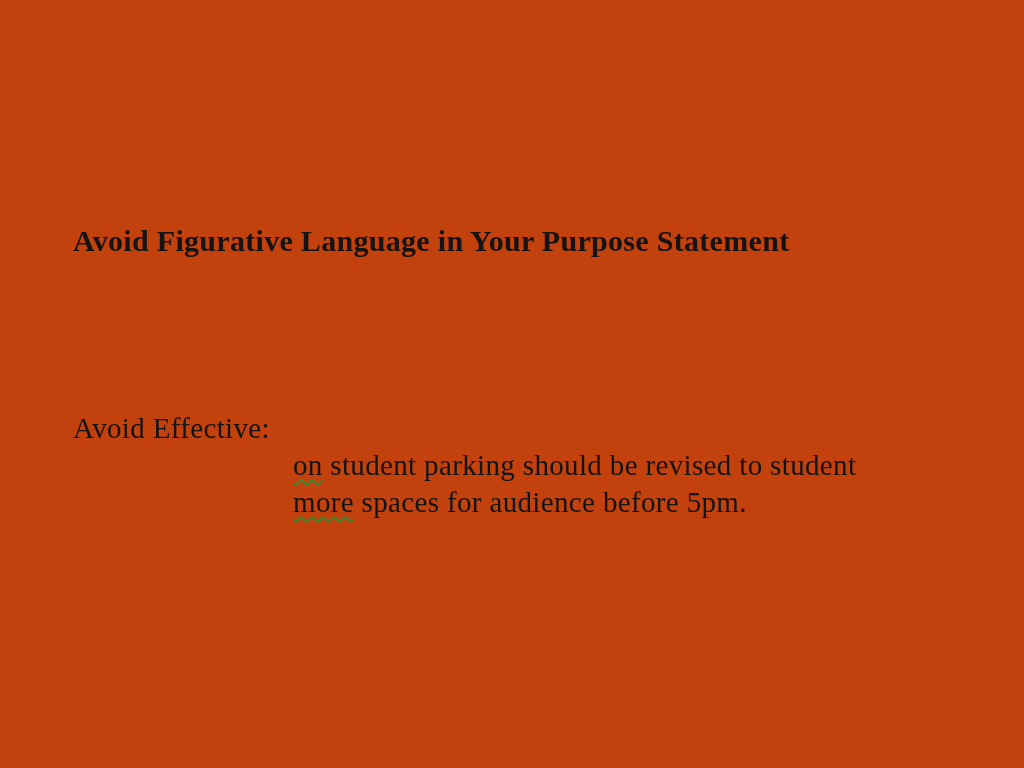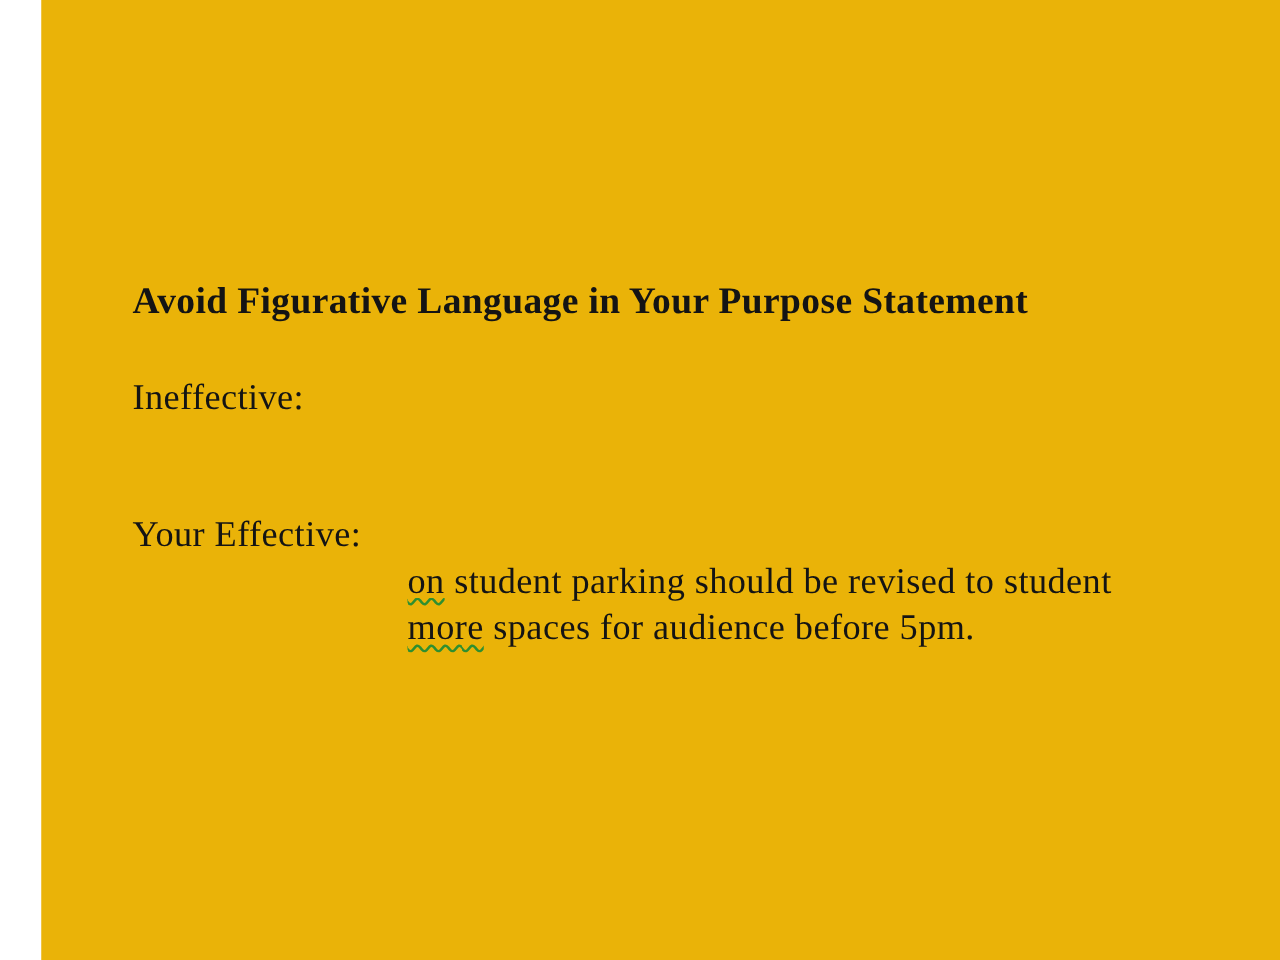--- a/index.html
+++ b/index.html
@@ -11,22 +11,21 @@
     height: 768px;
     background: #ffffff;
     font-family: "Liberation Serif", serif;
     color: #141414;
     position: relative;
     overflow: hidden;
   }
   .page {
     position: absolute;
     inset: 0;
-    background: #eab308;
-    margin-left: 33px;
+    background: #c2410c;
   }
   .heading {
     position: absolute;
     left: 73px;
     top: 222px;
     margin: 0;
     font-size: 30px;
     font-weight: 700;
     letter-spacing: 0.3px;
     white-space: nowrap;
@@ -60,21 +59,20 @@
   }
 </style>
 </head>
 <body style="color: rgb(20, 20, 20); background: rgb(255, 255, 255);">
 
 <div class="page">
 
   <h1 class="heading">Avoid Figurative Language in Your Purpose Statement</h1>
 
   <div class="para p1">
-    <span class="label">Ineffective:</span>
   </div>
 
   <div class="para p2">
-    <span class="label">Your Effective:</span>
+    <span class="label">Avoid Effective:</span>
       <span class="text"><br><span class="squiggle">on</span><span> student parking should be revised to student</span><br><span class="squiggle">more</span><span> spaces for audience before 5pm.</span></span>
   </div>
 
 </div>
 
 </body></html>

